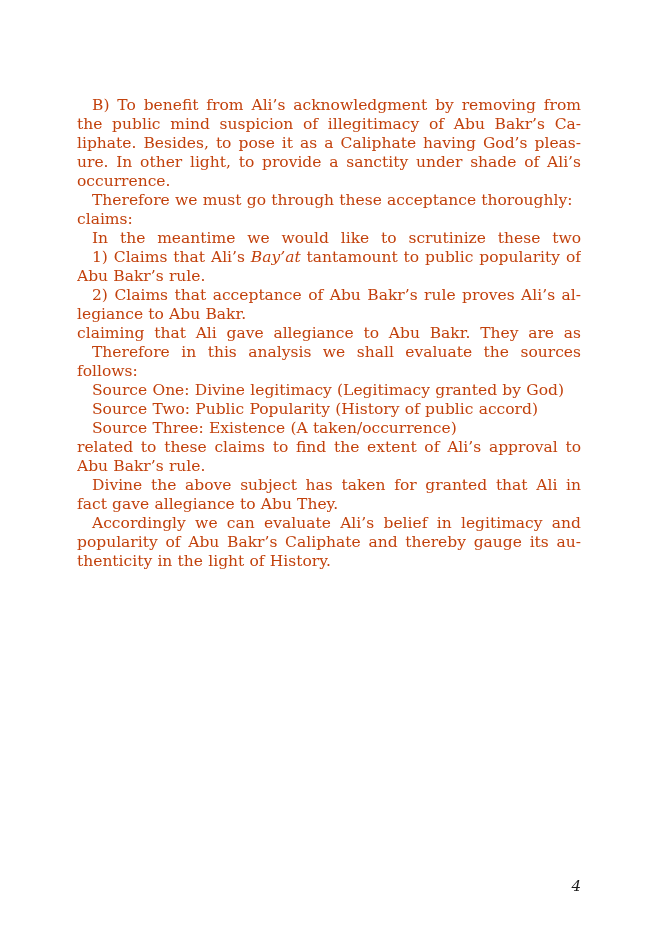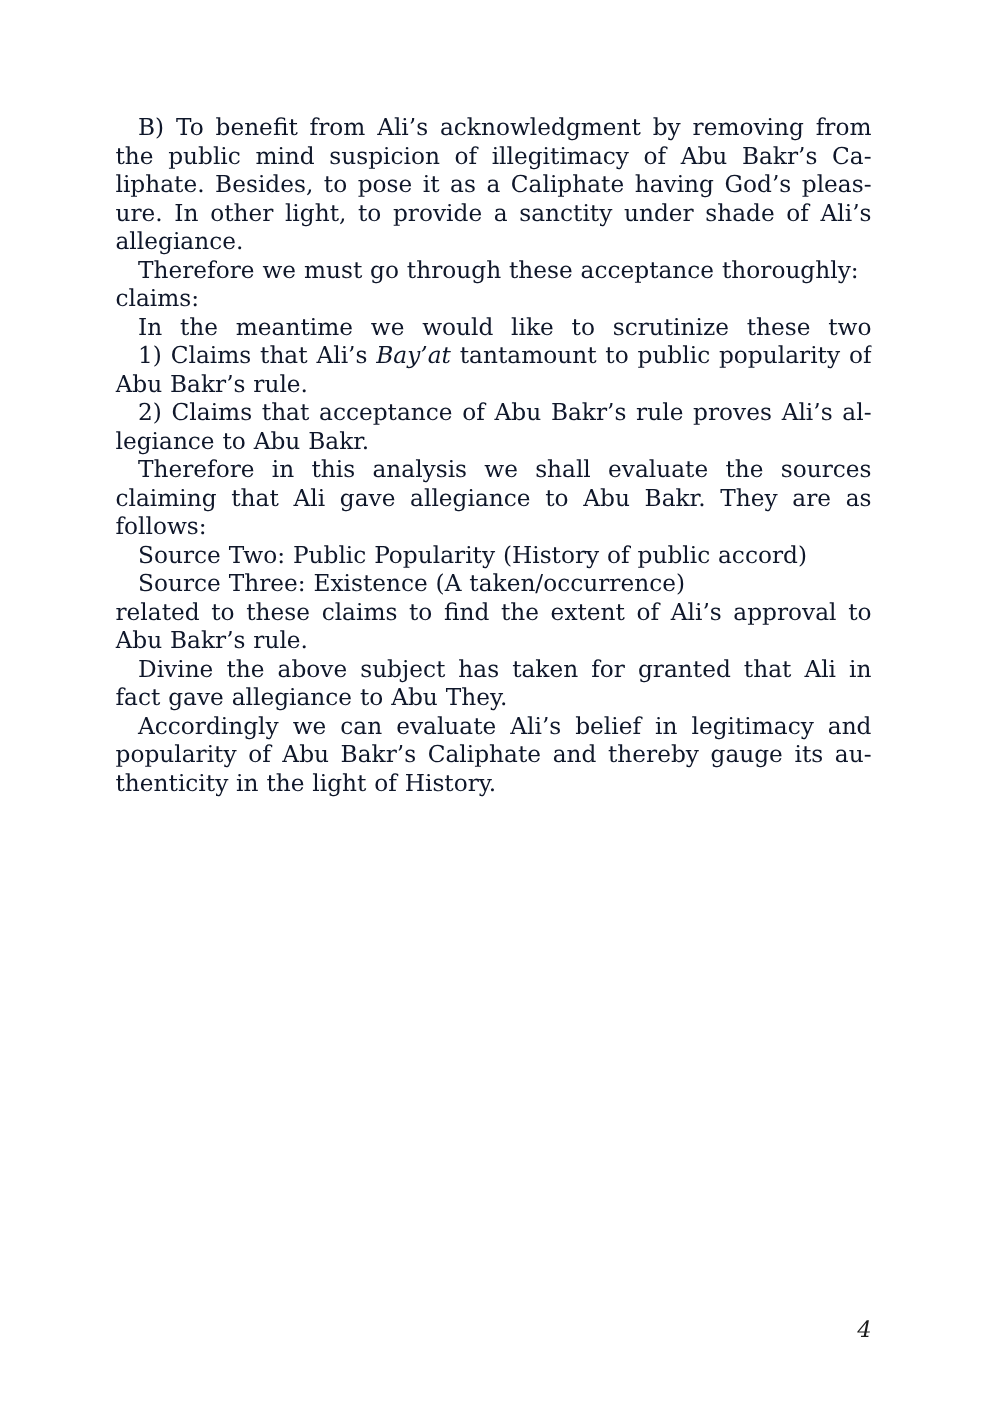--- a/index.html
+++ b/index.html
@@ -53,47 +53,50 @@
     color: #1b1b1b;
     font-size: 15px;
     font-style: italic;
     line-height: 18px;
   }
 </style>
 </head>
 <body>
 
 <div class="page" style="background: rgb(255, 255, 255);">
-  <div class="text-block" style="color: #0f172a;">
+  <div class="text-block" style="color: #c2410c; margin-top: 20px;">
       <div class="paragraph">
         <div class="line first">B) To benefit from Ali’s acknowledgment by removing from</div>
         <div class="line">the public mind suspicion of illegitimacy of Abu Bakr’s Ca-</div>
         <div class="line">liphate. Besides, to pose it as a Caliphate having God’s pleas-</div>
         <div class="line">ure. In other light, to provide a sanctity under shade of Ali’s</div>
-        <div class="line last">allegiance.</div>
+        <div class="line last">occurrence.</div>
       </div>
       <div class="paragraph">
         <div class="line first last">Therefore we must go through these acceptance thoroughly:</div>
       </div>
       <div class="paragraph">
         <div class="line last">claims:</div>
         <div class="line first">In the meantime we would like to scrutinize these two</div>
       </div>
       <div class="paragraph">
         <div class="line first"><span>1) Claims that Ali’s </span><i>Bay’at</i><span> tantamount to public popularity of</span></div>
         <div class="line last">Abu Bakr’s rule.</div>
       </div>
       <div class="paragraph">
         <div class="line first">2) Claims that acceptance of Abu Bakr’s rule proves Ali’s al-</div>
         <div class="line last">legiance to Abu Bakr.</div>
       </div>
       <div class="paragraph">
+        <div class="line">claiming that Ali gave allegiance to Abu Bakr. They are as</div>
         <div class="line first">Therefore in this analysis we shall evaluate the sources</div>
-        <div class="line">claiming that Ali gave allegiance to Abu Bakr. They are as</div>
         <div class="line last">follows:</div>
+      </div>
+      <div class="paragraph">
+        <div class="line first last">Source One: Divine legitimacy (Legitimacy granted by God)</div>
       </div>
       <div class="paragraph">
         <div class="line first last">Source Two: Public Popularity (History of public accord)</div>
       </div>
       <div class="paragraph">
         <div class="line first last">Source Three: Existence (A taken/occurrence)</div>
       </div>
       <div class="paragraph">
         <div class="line">related to these claims to find the extent of Ali’s approval to</div>
         <div class="line last">Abu Bakr’s rule.</div>

